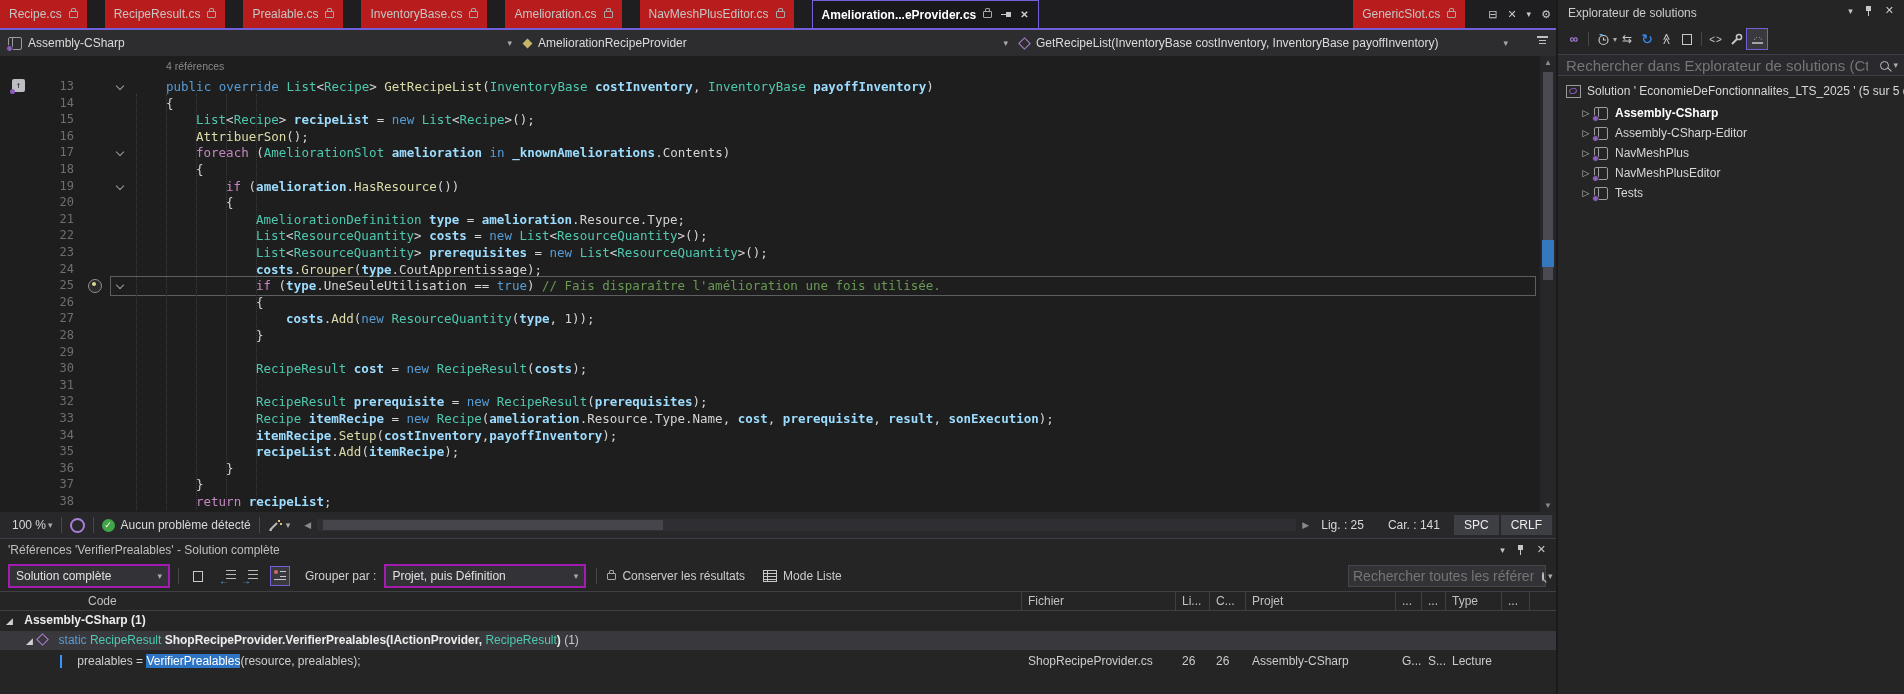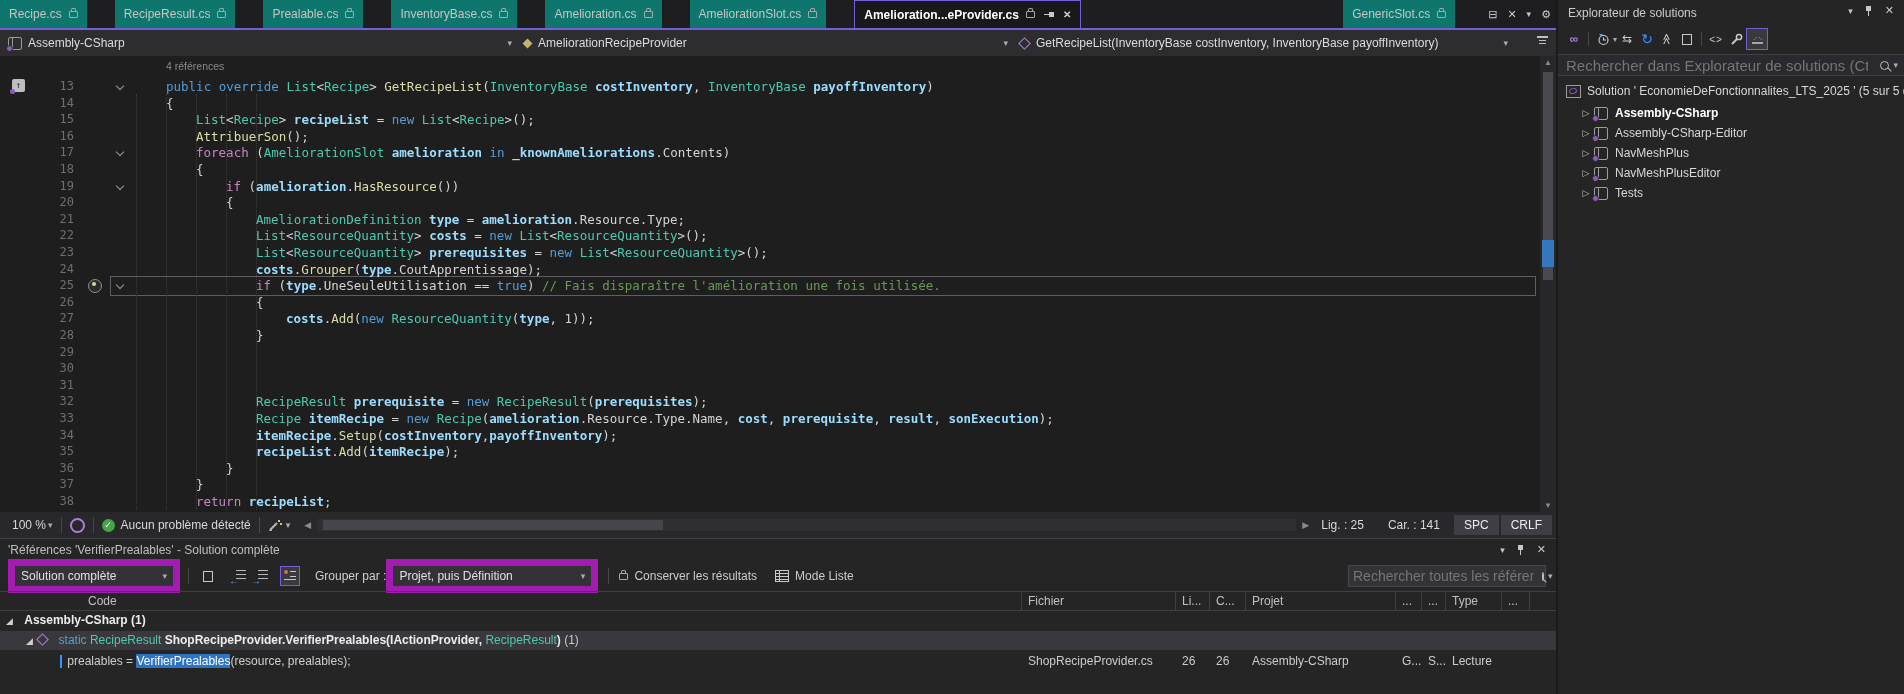--- a/index.html
+++ b/index.html
@@ -2,21 +2,21 @@
 <html><head>
 <meta charset="utf-8">
 <style>
   html,body{margin:0;padding:0;background:#1A1A1C;}
   #app{position:relative;width:1904px;height:694px;background:#1A1A1C;overflow:hidden;
        font-family:"Liberation Sans",sans-serif;color:#CCCCCC;-webkit-font-smoothing:antialiased;}
   
   #main{position:absolute;left:0;top:0;width:1556px;height:694px;background:#1E1E1E;}
   #tabbar{position:absolute;left:0;top:0;width:1556px;height:28px;background:#1E1E21;display:flex;align-items:stretch;}
   #tab-underline{position:absolute;left:0;top:28px;width:1556px;height:2px;background:#7160D8;}
-  .tab{display:flex;align-items:center;background:#0f766e;color:#C5C5C5;font-size:12px;padding:0 9px;margin-right:28px;white-space:nowrap;cursor:default;}
+  .tab{display:flex;align-items:center;background:#b91c1c;color:#C5C5C5;font-size:12px;padding:0 9px;margin-right:18px;white-space:nowrap;cursor:default;}
   .tab.active{background:#19191C;color:#FFFFFF;font-weight:bold;border:1px solid #7160D8;border-bottom:none;margin-right:14px;}
   .tab .xg{margin-left:8px;font-size:10px;color:#CFCFCF;}
   .spacer{flex:1;}
   .wellico{display:flex;align-items:center;color:#C8C8C8;margin:0 5px;font-size:11px;}
   
   .lock{display:inline-block;width:7px;height:5px;border:1px solid #A8A8A8;border-radius:1px;position:relative;margin-left:7px;}
   .lock::before{content:"";position:absolute;left:1px;top:-4px;width:3px;height:3px;border:1px solid #A8A8A8;border-bottom:none;border-radius:2px 2px 0 0;}
   
   .pinv{display:inline-block;width:8px;height:10px;position:relative;}
   .pinv::before{content:"";position:absolute;left:1px;top:0;width:5px;height:5px;background:#C8C8C8;}
@@ -65,21 +65,21 @@
   .purpdot{width:11px;height:11px;border-radius:50%;border:2px solid #A97FD8;position:relative;}
   #hscroll{flex:1;height:12px;margin:0 6px;background:#2F2F33;position:relative;}
   #hs-thumb{position:absolute;left:6px;top:1px;width:340px;height:10px;background:#45454B;}
   .ss-cell{padding:0 12px;white-space:nowrap;}
   .ss-box{background:#3E3E45;color:#ECECEC;padding:3px 10px;margin-left:2px;white-space:nowrap;}
   
   #refpanel{position:absolute;left:0;top:538px;width:1556px;height:156px;background:#252526;border-top:1px solid #3F3F46;font-size:12px;}
   #ref-title{position:absolute;left:0;top:0;width:100%;height:22px;line-height:22px;color:#BFBFBF;padding-left:8px;box-sizing:border-box;}
   .ref-title-icons{position:absolute;right:10px;top:4px;display:flex;gap:12px;align-items:center;color:#C8C8C8;}
   #ref-toolbar{position:absolute;left:0;top:22px;width:100%;height:30px;display:flex;align-items:center;}
-  .combo{background:#333337;border:7px solid #a21caf;color:#E0E0E0;height:20px;display:flex;align-items:center;padding:0 6px;font-size:12px;}
+  .combo{background:#333337;border:2px solid #a21caf;color:#E0E0E0;height:20px;display:flex;align-items:center;padding:0 6px;font-size:12px;}
   .combo .dd{margin-left:auto;color:#ABABAB;font-size:9px;padding-left:14px;}
   .tb-ico{display:flex;align-items:center;justify-content:center;width:22px;height:20px;color:#C8C8C8;}
   .copyico{display:inline-block;width:8px;height:9px;border:1px solid #C8C8C8;position:relative;background:#252526;}
   .copyico::before{content:"";position:absolute;top:-3px;left:2px;width:8px;height:9px;border:1px solid #C8C8C8;z-index:-1;}
   .defico{position:relative;width:16px;height:13px;}
   .defico::before{content:"";position:absolute;right:0;top:0;width:10px;height:9px;background:repeating-linear-gradient(#B9B9B9 0 1px,transparent 1px 4px);}
   .defico .ar{position:absolute;left:-1px;bottom:-3px;color:#5FB2F2;font-size:10px;}
   .trackico{width:18px;height:18px;border:1px solid #7160D8;background:#3A3A3E;position:relative;}
   .trackico::before{content:"";position:absolute;left:3px;top:3px;width:4px;height:4px;border-radius:50%;background:#D16969;}
   .trackico::after{content:"";position:absolute;left:9px;top:4px;width:6px;height:1px;background:#C8C8C8;box-shadow:0 5px 0 #C8C8C8,-6px 8px 0 #C8C8C8,0 8px 0 #C8C8C8;}
@@ -136,21 +136,21 @@
         </div>
         <div class="tab">
           <span>InventoryBase.cs</span>
           <span class="lock"></span>
         </div>
         <div class="tab">
           <span>Amelioration.cs</span>
           <span class="lock"></span>
         </div>
         <div class="tab">
-          <span>AmeliorationSlot.cs</span>
+          <span>NavMeshPlusEditor.cs</span>
           <span class="lock"></span>
         </div>
         <div class="tab active">
           <span>Amelioration...eProvider.cs</span>
           <span class="lock"></span>
           <span class="pinv pinh" style="margin: 0px 2px 0px 10px;"></span>
           <span class="xg">✕</span>
         </div>
         <div class="spacer"></div>
         <div class="tab">
@@ -201,21 +201,21 @@
         <div class="cl" style="top: 138.2px;"><span class="num">20</span><span class="code" style="left: 226px;"><span class="w">{</span></span></div>
         <div class="cl" style="top: 154.8px;"><span class="num">21</span><span class="code" style="left: 256px;"><span class="t">AmeliorationDefinition</span><span class="w"> </span><span class="v">type</span><span class="w"> = </span><span class="v">amelioration</span><span class="w">.Resource.Type;</span></span></div>
         <div class="cl" style="top: 171.4px;"><span class="num">22</span><span class="code" style="left: 256px;"><span class="t">List</span><span class="w">&lt;</span><span class="t">ResourceQuantity</span><span class="w">&gt; </span><span class="v">costs</span><span class="w"> = </span><span class="k">new </span><span class="t">List</span><span class="w">&lt;</span><span class="t">ResourceQuantity</span><span class="w">&gt;();</span></span></div>
         <div class="cl" style="top: 188px;"><span class="num">23</span><span class="code" style="left: 256px;"><span class="t">List</span><span class="w">&lt;</span><span class="t">ResourceQuantity</span><span class="w">&gt; </span><span class="v">prerequisites</span><span class="w"> = </span><span class="k">new </span><span class="t">List</span><span class="w">&lt;</span><span class="t">ResourceQuantity</span><span class="w">&gt;();</span></span></div>
         <div class="cl" style="top: 204.6px;"><span class="num">24</span><span class="code" style="left: 256px;"><span class="v">costs</span><span class="w">.</span><span class="m">Grouper</span><span class="w">(</span><span class="v">type</span><span class="w">.CoutApprentissage);</span></span></div>
         <div class="cl" style="top: 221.2px;"><span class="num">25</span><span class="chev fold"></span><span class="code" style="left: 256px;"><span class="c">if </span><span class="w">(</span><span class="v">type</span><span class="w">.UneSeuleUtilisation == </span><span class="k">true</span><span class="w">) </span><span class="g">// Fais disparaître l'amélioration une fois utilisée.</span></span><span class="bulbico" style="top: 2px;"></span></div>
         <div class="cl" style="top: 237.8px;"><span class="num">26</span><span class="code" style="left: 256px;"><span class="w">{</span></span></div>
         <div class="cl" style="top: 254.4px;"><span class="num">27</span><span class="code" style="left: 286px;"><span class="v">costs</span><span class="w">.</span><span class="m">Add</span><span class="w">(</span><span class="k">new </span><span class="t">ResourceQuantity</span><span class="w">(</span><span class="v">type</span><span class="w">, 1));</span></span></div>
         <div class="cl" style="top: 271px;"><span class="num">28</span><span class="code" style="left: 256px;"><span class="w">}</span></span></div>
         <div class="cl" style="top: 287.6px;"><span class="num">29</span><span class="code" style="left: 106px;"></span></div>
-        <div class="cl" style="top: 304.2px;"><span class="num">30</span></div>
+        <div class="cl" style="top: 304.2px;"><span class="num">30</span><span class="code" style="left: 256px;"><span class="t">RecipeResult</span><span class="w"> </span><span class="v">cost</span><span class="w"> = </span><span class="k">new </span><span class="t">RecipeResult</span><span class="w">(</span><span class="v">costs</span><span class="w">);</span></span></div>
         <div class="cl" style="top: 320.8px;"><span class="num">31</span></div>
         <div class="cl" style="top: 337.4px;"><span class="num">32</span><span class="code" style="left: 256px;"><span class="t">RecipeResult</span><span class="w"> </span><span class="v">prerequisite</span><span class="w"> = </span><span class="k">new </span><span class="t">RecipeResult</span><span class="w">(</span><span class="v">prerequisites</span><span class="w">);</span></span></div>
         <div class="cl" style="top: 354px;"><span class="num">33</span><span class="code" style="left: 256px;"><span class="t">Recipe</span><span class="w"> </span><span class="v">itemRecipe</span><span class="w"> = </span><span class="k">new </span><span class="t">Recipe</span><span class="w">(</span><span class="v">amelioration</span><span class="w">.Resource.Type.Name, </span><span class="v">cost</span><span class="w">, </span><span class="v">prerequisite</span><span class="w">, </span><span class="v">result</span><span class="w">, </span><span class="v">sonExecution</span><span class="w">);</span></span></div>
         <div class="cl" style="top: 370.6px;"><span class="num">34</span><span class="code" style="left: 256px;"><span class="v">itemRecipe</span><span class="w">.</span><span class="m">Setup</span><span class="w">(</span><span class="v">costInventory</span><span class="w">,</span><span class="v">payoffInventory</span><span class="w">);</span></span></div>
         <div class="cl" style="top: 387.2px;"><span class="num">35</span><span class="code" style="left: 256px;"><span class="v">recipeList</span><span class="w">.</span><span class="m">Add</span><span class="w">(</span><span class="v">itemRecipe</span><span class="w">);</span></span></div>
         <div class="cl" style="top: 403.8px;"><span class="num">36</span><span class="code" style="left: 226px;"><span class="w">}</span></span></div>
         <div class="cl" style="top: 420.4px;"><span class="num">37</span><span class="code" style="left: 196px;"><span class="w">}</span></span></div>
         <div class="cl" style="top: 437px;"><span class="num">38</span><span class="code" style="left: 196px;"><span class="c">return </span><span class="v">recipeList</span><span class="w">;</span></span></div>
         <div class="cl" style="top: 453.6px;"><span class="num">39</span><span class="code" style="left: 166px;"><span class="w">}</span></span></div>
       </div>
@@ -279,21 +279,21 @@
           </span>
         <span class="tb-ico">
             <span class="defico">
               <span class="ar">→</span>
             </span>
           </span>
         <span class="tb-ico" style="margin-left:8px;">
             <span class="trackico"></span>
           </span>
         <span style="margin-left:14px;color:#D0D0D0;">Grouper par :</span>
-        <div class="combo" style="width:186px;">
+        <div class="combo" style="width:186px;margin-left:8px;">
           <span>Projet, puis Définition</span>
           <span class="dd">▾</span>
         </div>
         <span class="ss-sep" style="margin:0 10px;"></span>
         <span class="lock" style="margin:0 6px 0 0;"></span>
         <span>Conserver les résultats</span>
         <span class="tblico" style="margin:0 6px 0 18px;"></span>
         <span>Mode Liste</span>
       </div>
       <div id="ref-search">
@@ -320,21 +320,21 @@
       </div>
       <div class="refrow" style="top:92px;background:#39393D;">
         <span class="exp" style="margin-left:26px;">◢</span>
         <span class="reficon"></span>
         <span id="ref-sig"><span class="k">static </span><span class="t">RecipeResult </span><span class="bw">ShopRecipeProvider.VerifierPrealables(IActionProvider, </span><span class="t">RecipeResult</span><span class="bw">) </span><span class="dim">(1)</span></span>
       </div>
       <div class="refrow" style="top:113px;">
         <div class="rgrid">
           <div style="border-right:none;padding-left:0;">
             <span style="display:inline-block;width:2px;height:13px;background:#3794FF;vertical-align:middle;margin-left:60px;"></span>
-            <span id="ref-code" style="margin-left:2px;"><span class="res">prealables = </span><span class="hl">VerifierPrealables</span><span class="res">(resource, prealables);</span></span>
+            <span id="ref-code" style="margin-left:12px;"><span class="res">prealables = </span><span class="hl">VerifierPrealables</span><span class="res">(resource, prealables);</span></span>
           </div>
           <div style="border-right:none;">ShopRecipeProvider.cs</div>
           <div style="border-right:none;">26</div>
           <div style="border-right:none;">26</div>
           <div style="border-right:none;">Assembly-CSharp</div>
           <div style="border-right:none;">G...</div>
           <div style="border-right:none;">S...</div>
           <div style="border-right:none;">Lecture</div>
           <div style="border-right:none;"></div>
             <div style="border-right:none;"></div>

